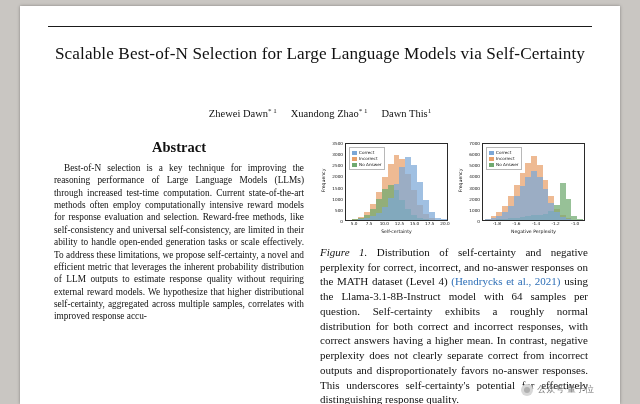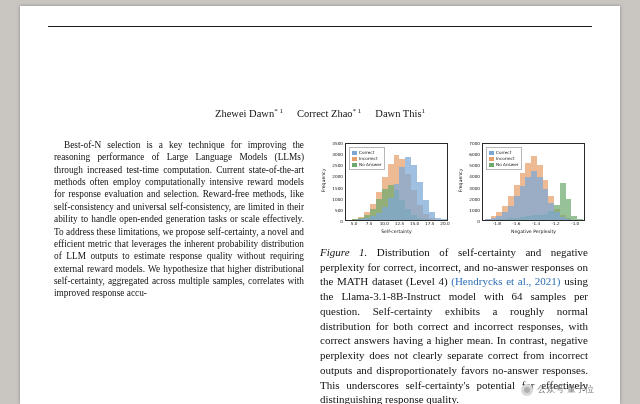--- a/index.html
+++ b/index.html
@@ -111,26 +111,28 @@
     border-radius:50%;background:#b0b0b0;
   }
 </style>
 </head>
 <body>
 
 <div id="page">
 
   <div class="rule"></div>
 
+  <div class="title">Scalable Best-of-N Selection for Large Language Models via Self-Certainty</div>
 
   <div class="authors">
-    <span><span>Zhewei Dawn</span><span class="sup">* 1</span></span><span class="sep"></span><span><span>Correct Zhao</span><span class="sup">* 1</span></span><span class="sep"></span><span><span>Dawn This</span><span class="sup">1</span></span>
+    <span><span>Zhewei Dawn</span><span class="sup">* 1</span></span><span class="sep"></span><span><span>Xuandong Zhao</span><span class="sup">* 1</span></span><span class="sep"></span><span><span>Dawn This</span><span class="sup">1</span></span>
   </div>
 
   <div class="leftcol">
+    <div class="abshead">Abstract</div>
     <div class="abstext">Best-of-N selection is a key technique for improving the reasoning performance of Large Language Models (LLMs) through increased test-time computation. Current state-of-the-art methods often employ computationally intensive reward models for response evaluation and selection. Reward-free methods, like self-consistency and universal self-consistency, are limited in their ability to handle open-ended generation tasks or scale effectively. To address these limitations, we propose self-certainty, a novel and efficient metric that leverages the inherent probability distribution of LLM outputs to estimate response quality without requiring external reward models. We hypothesize that higher distributional self-certainty, aggregated across multiple samples, correlates with improved response accu-</div>
   </div>
 
   <div class="rightcol">
     <div class="figbox">
 
       <div class="plot">
         <div class="ytitle">
             <span>Frequency</span>
           </div>

